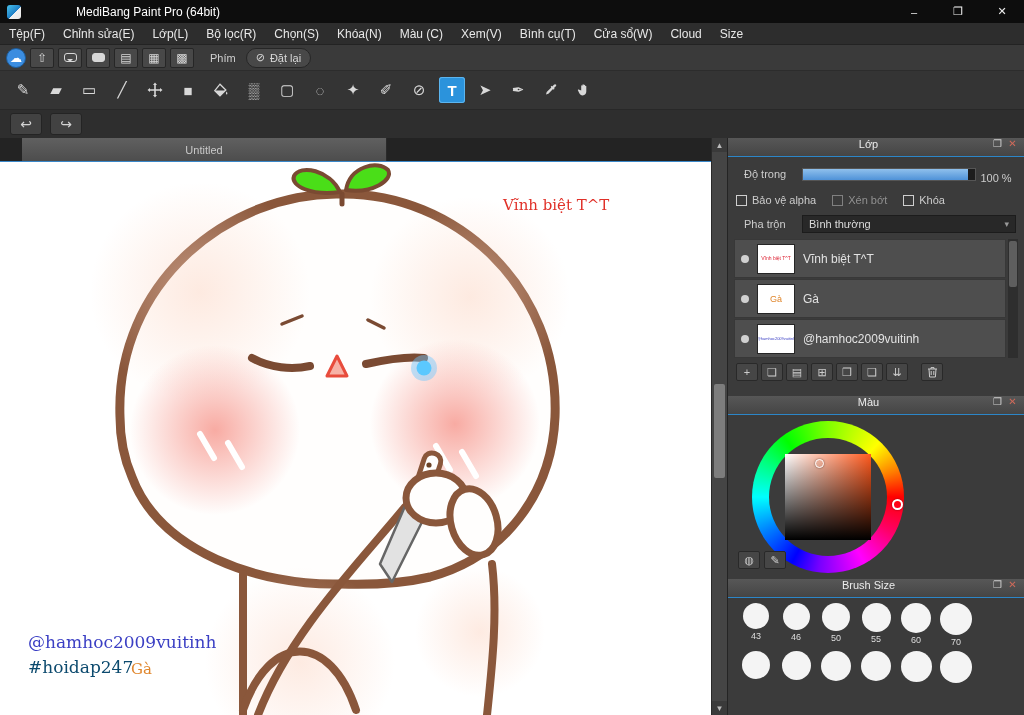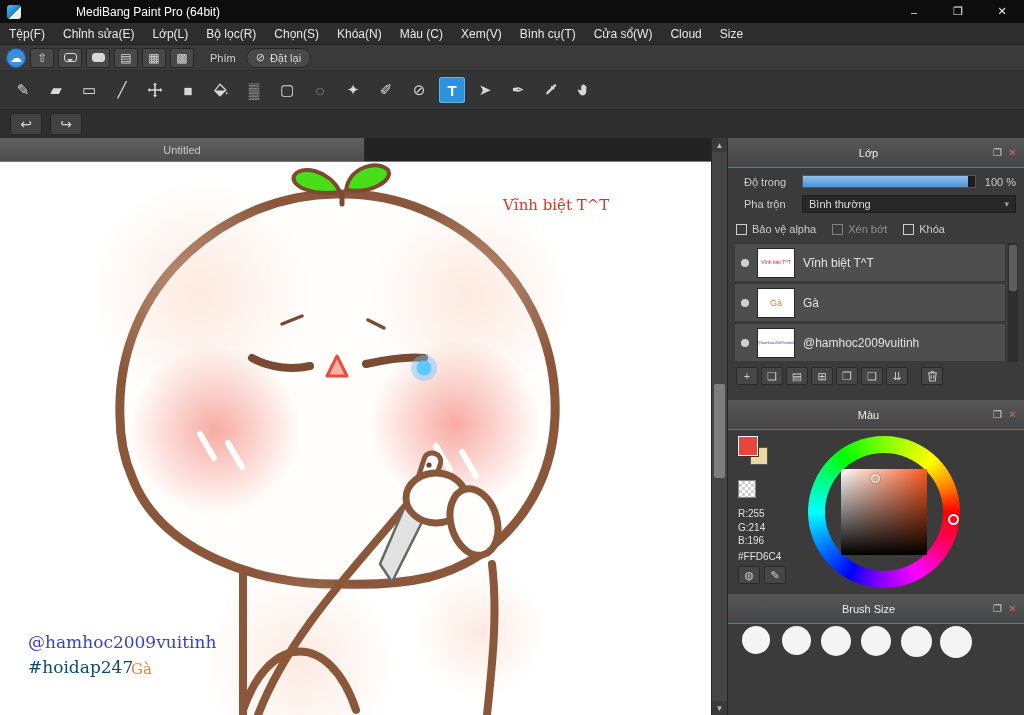--- a/index.html
+++ b/index.html
@@ -34,52 +34,52 @@
   .tool-btn{width:26px;height:26px;display:flex;align-items:center;justify-content:center;color:#d8d8d8;font-size:15px;border-radius:3px;}
   .tool-btn.selected{background:#2b93dc;color:#fff;font-weight:bold;box-shadow:inset 0 0 0 1px #5cb5ef;}
 
   
   .undobar{height:28px;background:#2e2e2e;display:flex;align-items:center;padding-left:10px;gap:8px;}
   .undo-btn{width:32px;height:22px;background:#424242;border:1px solid #242424;border-radius:3px;color:#d4d4d4;display:flex;align-items:center;justify-content:center;font-size:14px;}
 
   
   .workspace{position:absolute;top:138px;left:0;right:0;bottom:0;display:flex;}
   .canvas-col{width:711px;display:flex;flex-direction:column;}
-  .tabbar{height:24px;background:#232323;border-bottom:1px solid #3a87c8;display:flex;}
+  .tabbar{height:24px;background:#232323;border-bottom:1px solid #3a87c8;display:flex;padding-left:22px;}
   .doc-tab{width:365px;height:100%;background:linear-gradient(#606060,#4d4d4d);color:#c9c9c9;font-size:11px;
            display:flex;align-items:center;justify-content:center;border-right:1px solid #2a2a2a;}
   .canvas{flex:1;background:#ffffff;position:relative;overflow:hidden;}
   .canvas svg{position:absolute;left:0;top:0;}
   .canvas-text{position:absolute;font-family:"DejaVu Serif",serif;white-space:nowrap;}
   .t-caption{left:503px;top:34px;color:#e03028;font-size:15px;}
   .t-handle{left:28px;top:470px;color:#3b3fc4;font-size:17px;}
   .t-hashtag{left:28px;top:495px;color:#0c4a6e;font-size:17px;}
   .t-sign{left:131px;top:498px;color:#e0862c;font-size:15px;}
 
   
   .vscroll{width:16px;background:#454545;border-left:1px solid #2a2a2a;position:relative;}
   .vs-arrow{position:absolute;left:0;width:100%;height:14px;display:flex;align-items:center;justify-content:center;font-size:8px;color:#bbb;background:#3a3a3a;}
   .vs-arrow.up{top:0;} .vs-arrow.down{bottom:0;}
   .vthumb{position:absolute;left:2px;right:2px;top:246px;height:94px;background:#7d7d7d;border-radius:2px;}
 
   
   .right-panel{flex:1;background:#3b3b3b;border-left:1px solid #242424;display:flex;flex-direction:column;overflow:hidden;}
-  .panel-header{height:30px;flex:none;background:linear-gradient(#575757,#454545);border-bottom:1px solid #2c86c8;
-                display:flex;align-items:center;font-size:11px;color:#ececec;padding:0 4px;}
+  .panel-header{height:19px;flex:none;background:linear-gradient(#575757,#454545);border-bottom:1px solid #2c86c8;
+                display:flex;align-items:flex-start;font-size:11px;color:#ececec;padding:0 4px;}
   .panel-title{flex:1;text-align:center;}
   .ph-icon{width:15px;text-align:center;font-size:10px;color:#cfcfcf;}
   .ph-close{color:#cf6a5a;font-size:10px;}
 
   .row{display:flex;align-items:center;font-size:11px;color:#cccccc;}
   .opacity-row{padding:7px 8px 2px;}
   .op-label{width:66px;padding-left:8px;}
   .slider{flex:1;height:13px;background:#1d1d1d;border:1px solid #555;position:relative;}
   .slider-fill{position:absolute;left:0;top:0;bottom:0;width:97%;background:linear-gradient(#8fc0ec,#4f92d8);}
   .slider-handle{position:absolute;top:0;bottom:0;left:96%;width:2px;background:#1d1d1d;}
-  .op-value{width:40px;text-align:right;}
+  .op-value{width:40px;text-align:center;margin-top:8px;}
   .blend-row{padding:5px 8px 2px;}
   .dropdown{flex:1;height:18px;background:#282828;border:1px solid #1c1c1c;color:#dcdcdc;display:flex;align-items:center;padding:0 6px;font-size:11px;}
   .dd-arrow{margin-left:auto;color:#9a9a9a;font-size:9px;}
   .check-row{padding:8px 8px 4px;gap:16px;}
   .chk{display:flex;align-items:center;gap:5px;}
   .chk-box{width:11px;height:11px;border:1px solid #cfcfcf;background:transparent;}
   .chk.dim{color:#909090;} .chk.dim .chk-box{border-color:#808080;}
 
   .layer-area{display:flex;margin:4px 6px 0 6px;}
   .layer-list{flex:1;display:flex;flex-direction:column;gap:1px;}
@@ -345,43 +345,43 @@
 
       <div class="row opacity-row">
         <span class="op-label">Độ trong</span>
         <div class="slider">
           <div class="slider-fill"></div>
           <div class="slider-handle"></div>
         </div>
         <span class="op-value">100 %</span>
       </div>
 
-      <div class="row blend-row">
-        <span class="op-label">Pha trộn</span>
-        <div class="dropdown">
-          <span>Bình thường</span>
-          <span class="dd-arrow">▾</span>
-        </div>
-      </div>
-
       <div class="row check-row">
         <span class="chk">
             <span class="chk-box"></span>
             <span>Bảo vệ alpha</span>
           </span>
         <span class="chk dim">
             <span class="chk-box"></span>
             <span>Xén bớt</span>
           </span>
         <span class="chk">
             <span class="chk-box"></span>
             <span>Khóa</span>
           </span>
       </div>
 
+      <div class="row blend-row">
+        <span class="op-label">Pha trộn</span>
+        <div class="dropdown">
+          <span>Bình thường</span>
+          <span class="dd-arrow">▾</span>
+        </div>
+      </div>
+
       <div class="layer-area">
         <div class="layer-list">
           <div class="layer-row">
             <span class="eye-dot"></span>
             <span class="thumb">
                 <span class="thumb-text-red">Vĩnh biệt T^T</span>
               </span>
             <span>Vĩnh biệt T^T</span>
           </div>
           <div class="layer-row">
@@ -422,33 +422,20 @@
       <div class="gap"></div>
 
       <div class="panel-header">
         <span class="ph-icon"> </span>
         <span class="panel-title">Màu</span>
         <span class="ph-icon">❐</span>
         <span class="ph-icon ph-close">✕</span>
       </div>
 
       <div class="color-body">
-        <div class="swatch-col">
-          <div class="swatch-stack">
-            <div class="swatch-bg"></div>
-            <div class="swatch-fg"></div>
-          </div>
-          <div class="swatch-trans checker"></div>
-          <div class="rgb-text">
-            <div>R:255</div>
-            <div>G:214</div>
-            <div>B:196</div>
-          </div>
-          <div class="hex-text">#FFD6C4</div>
-        </div>
         <div class="wheel">
           <div class="hue-ring"></div>
           <div class="hue-hole"></div>
           <div class="sv-square">
             <div class="sv-dot"></div>
           </div>
           <div class="ring-dot"></div>
         </div>
         <div class="color-btns">
           <div class="cp-btn">◍</div>
@@ -458,20 +445,46 @@
 
       <div class="gap" style="height:6px"></div>
 
       <div class="panel-header">
         <span class="ph-icon"> </span>
         <span class="panel-title">Brush Size</span>
         <span class="ph-icon">❐</span>
         <span class="ph-icon ph-close">✕</span>
       </div>
 
+      <div class="brush-grid">
+        <div class="brush-cell">
+          <div class="brush-circle" style="width:26px;height:26px"></div>
+          <span class="brush-size-label">43</span>
+        </div>
+        <div class="brush-cell">
+          <div class="brush-circle" style="width:27px;height:27px"></div>
+          <span class="brush-size-label">46</span>
+        </div>
+        <div class="brush-cell">
+          <div class="brush-circle" style="width:28px;height:28px"></div>
+          <span class="brush-size-label">50</span>
+        </div>
+        <div class="brush-cell">
+          <div class="brush-circle" style="width:29px;height:29px"></div>
+          <span class="brush-size-label">55</span>
+        </div>
+        <div class="brush-cell">
+          <div class="brush-circle" style="width:30px;height:30px"></div>
+          <span class="brush-size-label">60</span>
+        </div>
+        <div class="brush-cell">
+          <div class="brush-circle" style="width:32px;height:32px"></div>
+          <span class="brush-size-label">70</span>
+        </div>
+      </div>
 
       <div class="brush-grid partial">
         <div class="brush-cell">
             <div class="brush-circle" style="width:28px;height:28px"></div>
           </div>
         <div class="brush-cell">
             <div class="brush-circle" style="width:29px;height:29px"></div>
           </div>
         <div class="brush-cell">
             <div class="brush-circle" style="width:30px;height:30px"></div>

